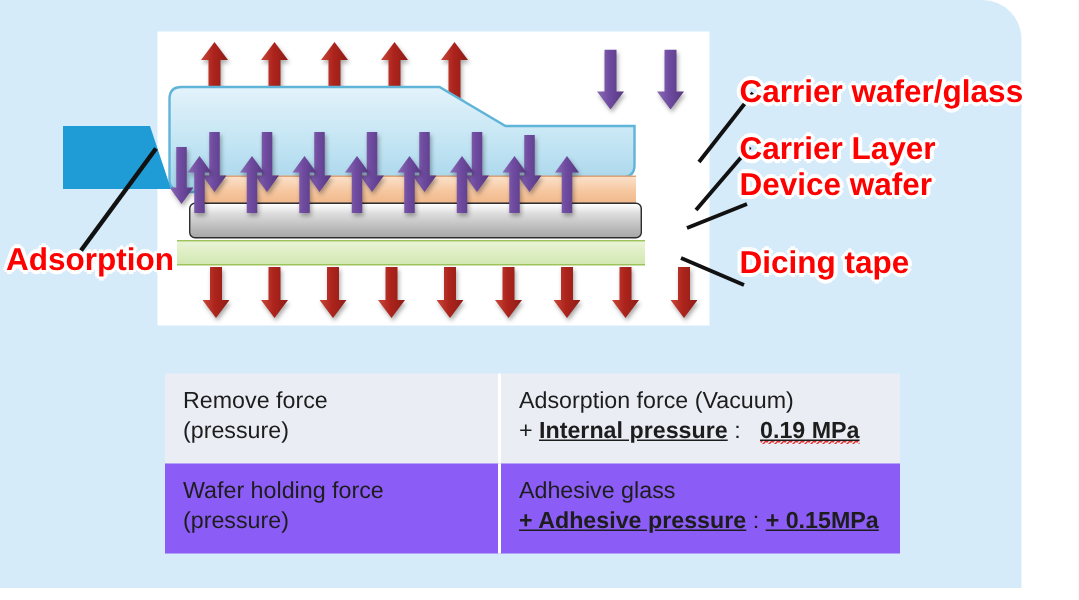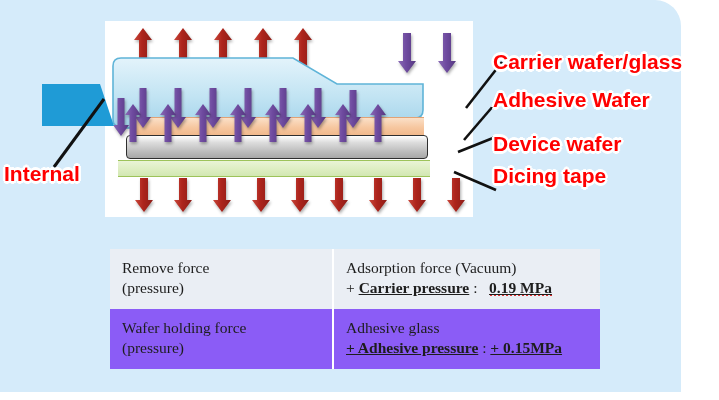--- a/index.html
+++ b/index.html
@@ -46,37 +46,37 @@
 
   
   .callout{position:absolute;color:#ff0000;font-weight:bold;white-space:nowrap;
      font-family:"Liberation Sans",sans-serif;
      text-shadow:
         2px 0 0 #fff,-2px 0 0 #fff,0 2px 0 #fff,0 -2px 0 #fff,
         1.6px 1.6px 0 #fff,-1.6px 1.6px 0 #fff,1.6px -1.6px 0 #fff,-1.6px -1.6px 0 #fff,
         2.6px 0 0 #fff,-2.6px 0 0 #fff,0 2.6px 0 #fff,0 -2.6px 0 #fff;}
   #lbl-carrier {left:493px;top:50px; font-size:21px;}
   #lbl-adhesive{left:493px;top:88px; font-size:21px;}
-  #lbl-device  {left:493px;top:132px;font-size:21px;}
+  #lbl-device  {left:493px;top:112px;font-size:21px;}
   #lbl-dicing  {left:493px;top:164px;font-size:21px;text-align:center;}
   #initiator-label{color:#ff0000;font-weight:bold;font-size:21px;white-space:nowrap;
      text-shadow:
         2px 0 0 #fff,-2px 0 0 #fff,0 2px 0 #fff,0 -2px 0 #fff,
         1.6px 1.6px 0 #fff,-1.6px 1.6px 0 #fff,1.6px -1.6px 0 #fff,-1.6px -1.6px 0 #fff,
         2.6px 0 0 #fff,-2.6px 0 0 #fff,0 2.6px 0 #fff,0 -2.6px 0 #fff;}
 
   
   #callout-leaders{position:absolute;left:440px;top:40px;width:70px;height:160px;}
 
   
   #force-table{position:absolute;left:110px;top:249px;width:490px;
                border-collapse:collapse;}
   #force-table td{vertical-align:top;padding:9px 12px 10px 12px;
       font-size:15.5px;color:#1d1d1d;line-height:1.32;
-      font-family:Liberation Serif, serif;}
+      font-family:Liberation Sans, sans-serif;}
   #force-table tr.row-top td{background:#eaeef4;}
   #force-table tr.row-bot td{background:#8b5cf6;}
   #force-table td.col-left{width:198px;border-right:2px solid #ffffff;}
   .tline{display:block;}
   .b-u{font-weight:bold;text-decoration:underline;}
   .val{font-weight:bold;text-decoration:underline;}
   .spell{background-image:
       repeating-linear-gradient(135deg,#e03030 0 1px,transparent 1px 2px);
       background-position:0 100%;background-size:4px 2px;background-repeat:repeat-x;}
 </style>
@@ -281,44 +281,44 @@
       <path d="M9 34 L0 22 L5 22 L5 0 L13 0 L13 22 L18 22 Z" fill="url(#rg)"></path>
     </svg>
   </div>
 
 <svg id="initiator-shape" viewBox="0 0 72 42" preserveAspectRatio="none">
   <path d="M0 0 L58 0 L72 42 L0 42 Z" fill="#1f9bd6"></path>
 </svg>
 <svg id="initiator-leader" viewBox="0 0 90 80">
   <line x1="84" y1="4" x2="34" y2="72" stroke="#111111" stroke-width="3"></line>
 </svg>
-<div id="initiator-label">Internal</div>
+<div id="initiator-label">Adsorption</div>
 
 <svg id="callout-leaders" viewBox="0 0 70 160">
   <line x1="26" y1="68" x2="62" y2="22" stroke="#111111" stroke-width="2.6"></line>
   <line x1="24" y1="100" x2="60" y2="58" stroke="#111111" stroke-width="2.6"></line>
   <line x1="18" y1="112" x2="58" y2="96" stroke="#111111" stroke-width="2.6"></line>
   <line x1="14" y1="132" x2="56" y2="150" stroke="#111111" stroke-width="2.6"></line>
 </svg>
 
 <div class="callout" id="lbl-carrier">Carrier wafer/glass</div>
-<div class="callout" id="lbl-adhesive">Adhesive Wafer</div>
+<div class="callout" id="lbl-adhesive">Carrier Layer</div>
 <div class="callout" id="lbl-device">Device wafer</div>
 <div class="callout" id="lbl-dicing">Dicing tape</div>
 
 <table id="force-table">
   <tbody>
       <tr class="row-top">
     <td class="col-left">
       <span class="tline">Remove force</span>
       <span class="tline">(pressure)</span>
     </td>
     <td class="col-right">
       <span class="tline">Adsorption force (Vacuum)</span>
-      <span class="tline"><span>+ </span><span class="b-u">Carrier pressure</span><span> :</span>&nbsp;&nbsp;&nbsp;<span class="val spell">0.19 MPa</span></span>
+      <span class="tline"><span>+ </span><span class="b-u">Internal pressure</span><span> :</span>&nbsp;&nbsp;&nbsp;<span class="val spell">0.19 MPa</span></span>
     </td>
   </tr>
   <tr class="row-bot">
     <td class="col-left">
       <span class="tline">Wafer holding force</span>
       <span class="tline">(pressure)</span>
     </td>
     <td class="col-right">
       <span class="tline">Adhesive glass</span>
       <span class="tline"><span></span><span class="b-u">+ Adhesive pressure</span><span> :</span>&nbsp;<span class="val">+ 0.15MPa</span></span>

